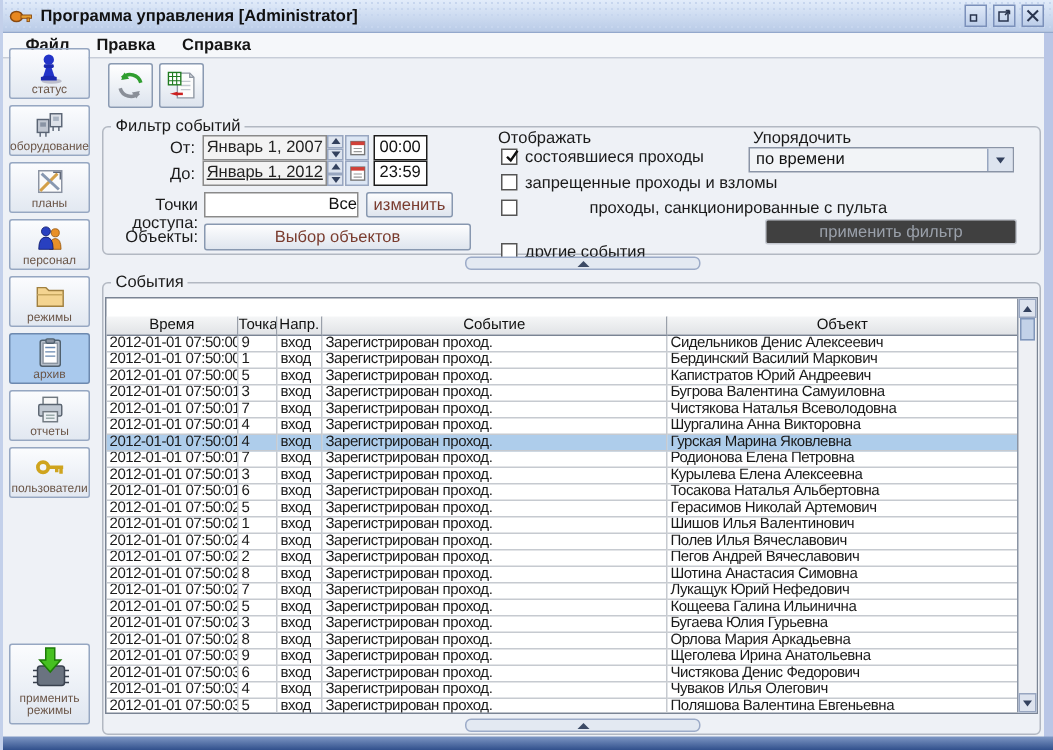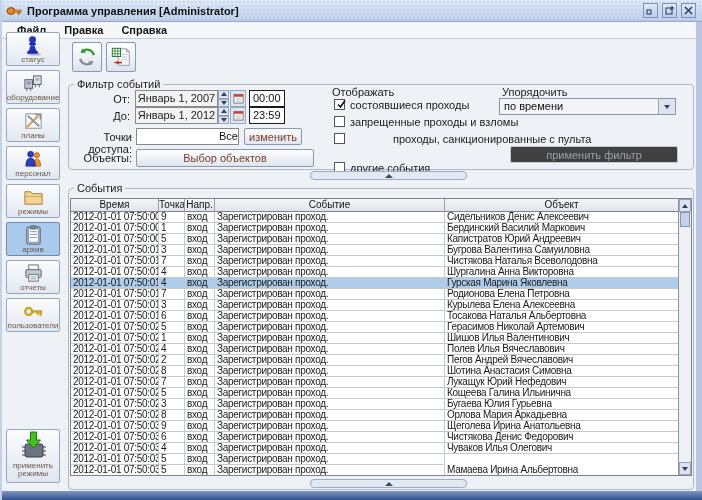--- a/index.html
+++ b/index.html
@@ -62,21 +62,21 @@
   .combo .val { flex:1; font-size:11px; line-height:15px; padding-left:4px; color:#111; }
   .combo .arr { width:17px; background:#dde4ef; border-left:1px solid #98a6c0; display:flex; align-items:center; justify-content:center; }
 
   
   .splitter { position:absolute; width:157px; height:9px; background:#e3e9f2; border:1px solid #9cabc8; border-radius:4px; display:flex; align-items:center; justify-content:center; }
   .splitter .t { width:0; height:0; border-left:4px solid transparent; border-right:4px solid transparent; border-bottom:4px solid #3c4a66; }
 
   
   .table { position:absolute; left:68px; top:198px; width:622px; height:278px; border:1px solid #7a8494; background:#fff; display:flex; }
   .tcols { flex:1; overflow:hidden; }
-  .thead { display:flex; height:13px; }
+  .thead { display:flex; height:13px;margin-top:12px; }
   .th { background:linear-gradient(#f5f6f7,#e1e3e6); border-right:1px solid #9aa0aa; border-bottom:1px solid #7a8494;
     font-size:10px; line-height:12px; text-align:center; color:#111; overflow:hidden; white-space:nowrap; }
   .trow { display:flex; height:11px; }
   .trow.sel .tcell { background:#aecdeb; }
   .tcell { border-right:1px solid #c6cad0; border-bottom:1px solid #c6cad0; font-size:10px; letter-spacing:-0.3px;
     line-height:10px; padding-left:2px; color:#1a1a1a; overflow:hidden; white-space:nowrap; }
   .c0 { width:88px; } .c1 { width:26px; } .c2 { width:30px; } .c3 { width:230px; } .c4 { flex:1; border-right:none; }
 
   
   .vscroll { width:13px; border-left:1px solid #8a94a4; background:#eef0f4; display:flex; flex-direction:column; }
@@ -243,21 +243,21 @@
   <div class="calbtn" style="left:228px; top:90px;">
     <svg width="11" height="11" viewBox="0 0 12 12">
       <rect x="1" y="1.5" width="10" height="9.5" fill="#fff" stroke="#777"></rect>
       <rect x="1" y="1.5" width="10" height="2.6" fill="#d04038"></rect>
       <path d="M3 6.5 H9 M3 8.8 H9" stroke="#999" stroke-width="0.8"></path>
     </svg>
   </div>
   <div class="timefield" style="left:247px; top:90px;">00:00</div>
 
   <span class="flabel" style="left:96px; top:110px; width:32px;">До:</span>
-  <div class="datefield" style="left:133px; top:107px; width:83px;">Январь 1, 2012</div>
+  <div class="datefield" style="left:133px; top:107px; width:83px;text-decoration:underline;">Январь 1, 2012</div>
   <div class="spinner" style="left:216px; top:107px;">
     <span class="spin-b">
         <span class="tri-up"></span>
       </span>
     <span class="spin-b">
         <span class="tri-dn"></span>
       </span>
   </div>
   <div class="calbtn" style="left:228px; top:107px;">
     <svg width="11" height="11" viewBox="0 0 12 12">
@@ -481,20 +481,21 @@
             <span class="tcell c1">4</span>
             <span class="tcell c2">вход</span>
             <span class="tcell c3">Зарегистрирован проход.</span>
             <span class="tcell c4">Чуваков Илья Олегович</span>
           </div>
           <div class="trow">
             <span class="tcell c0">2012-01-01 07:50:03</span>
             <span class="tcell c1">5</span>
             <span class="tcell c2">вход</span>
             <span class="tcell c3">Зарегистрирован проход.</span>
+            <span class="tcell c4">Поляшова Валентина Евгеньевна</span>
           </div>
           <div class="trow">
             <span class="tcell c0">2012-01-01 07:50:03</span>
             <span class="tcell c1">5</span>
             <span class="tcell c2">вход</span>
             <span class="tcell c3">Зарегистрирован проход.</span>
             <span class="tcell c4">Мамаева Ирина Альбертовна</span>
           </div>
         </div>
     </div>

